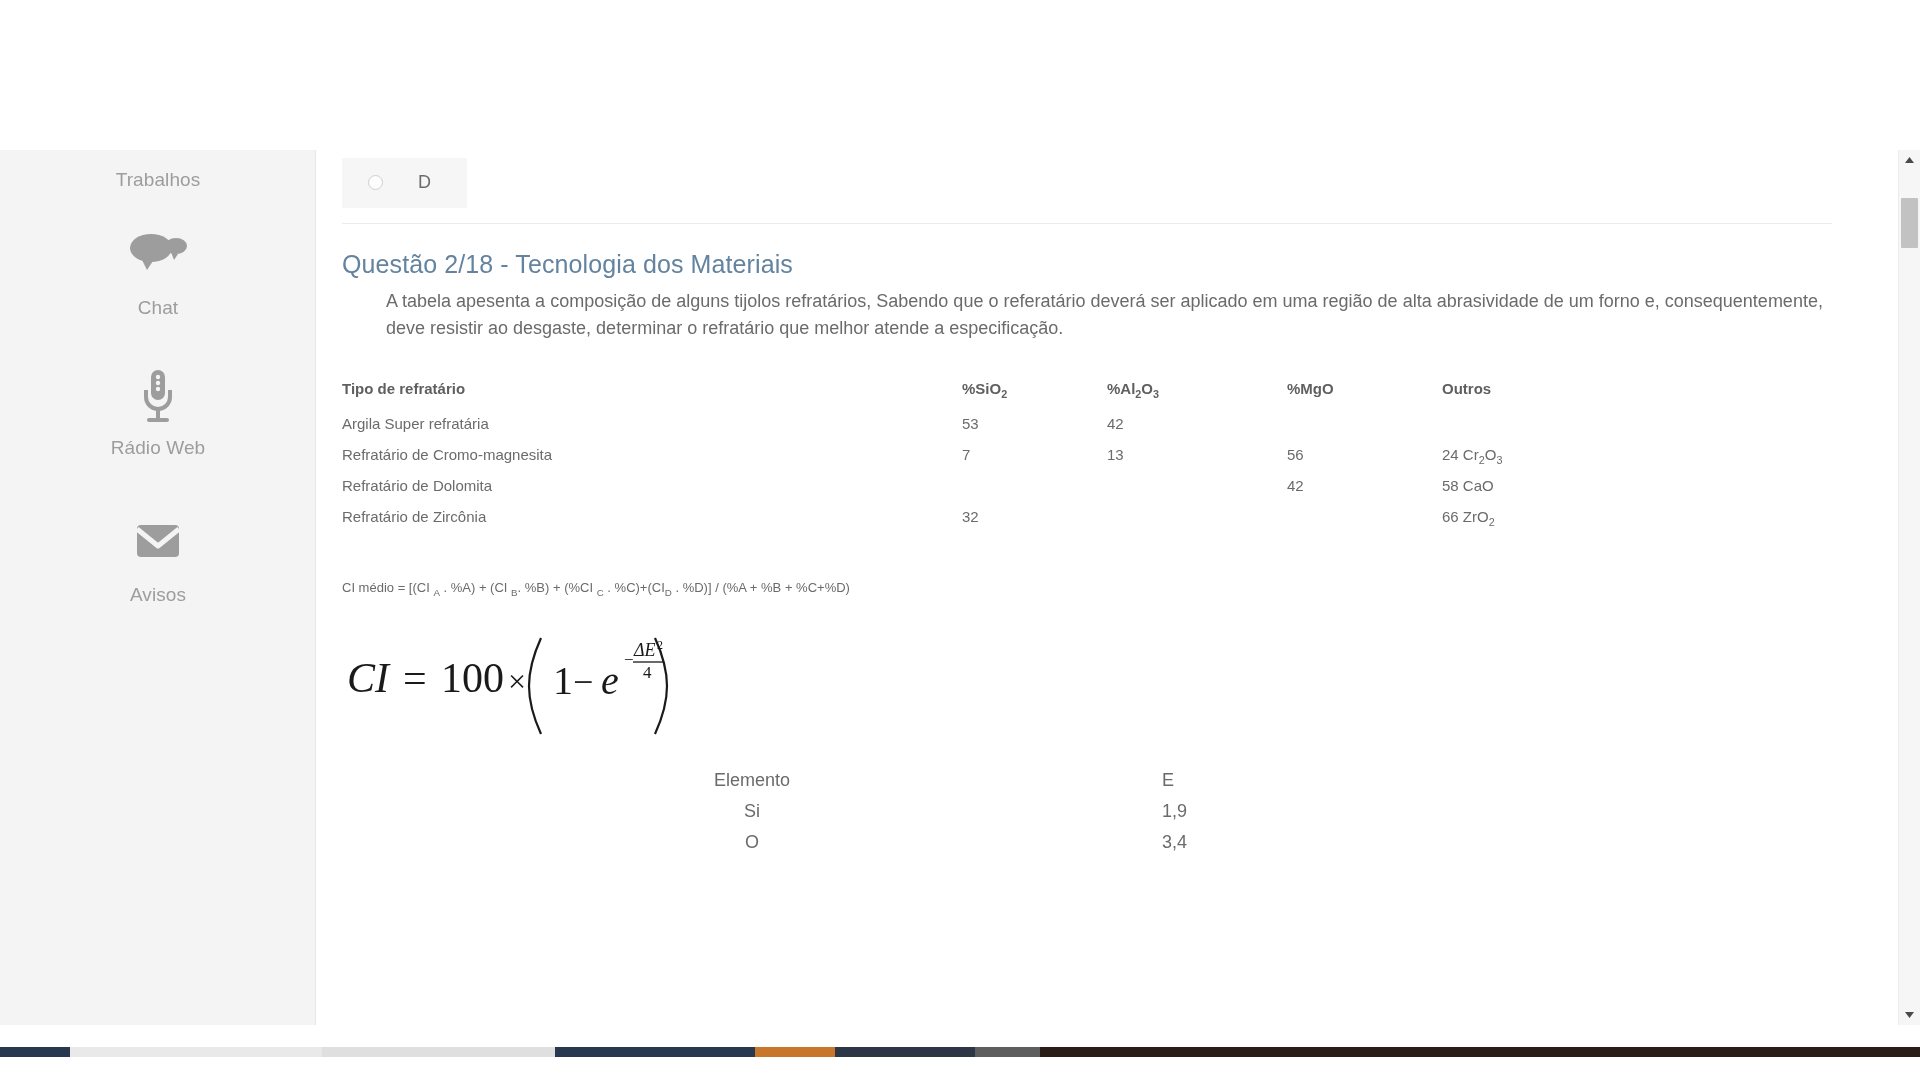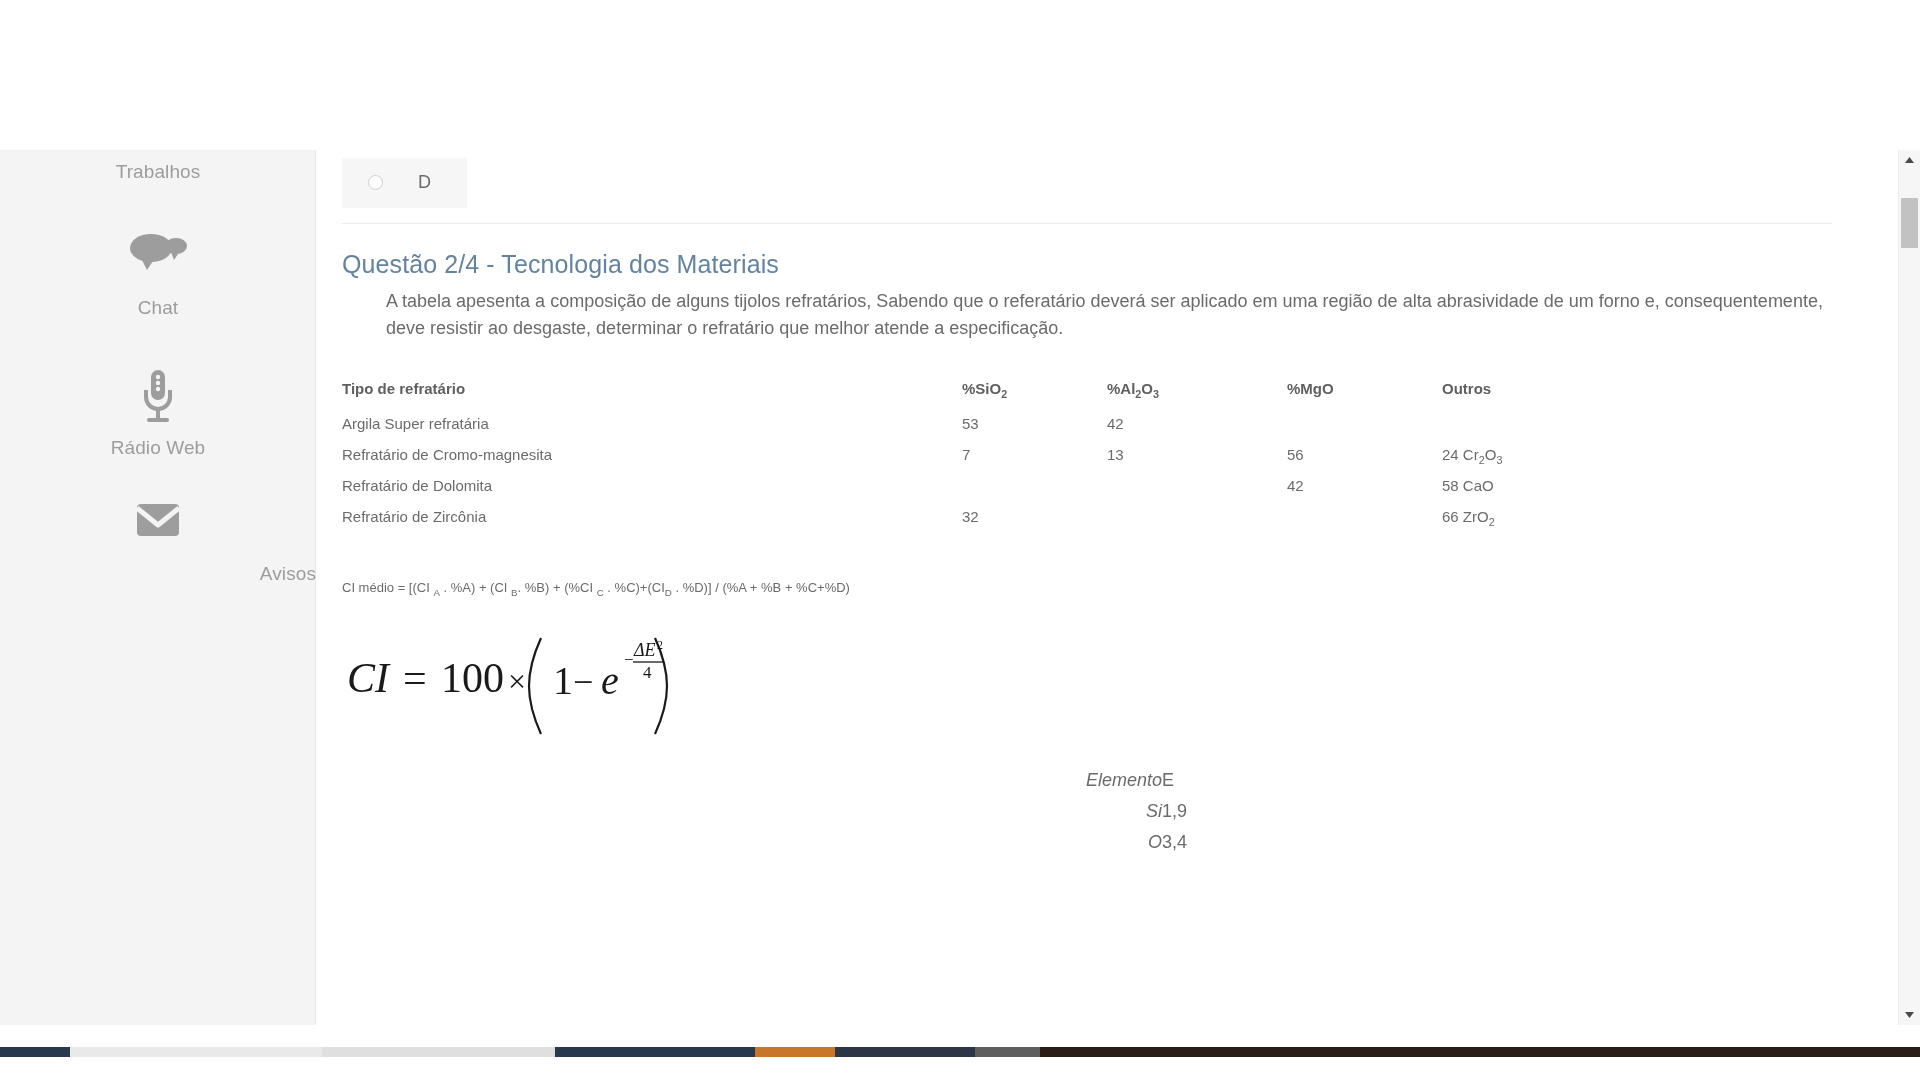--- a/index.html
+++ b/index.html
@@ -57,24 +57,24 @@
   }
   .side-icon {
     display: block;
     margin: 0 auto 10px auto;
     width: 62px;
     height: 58px;
   }
   .side-icon svg { display:block; width:100%; height:100%; fill:#9d9d9d; }
 
   
-  .item-trabalhos { top: 10px; }
+  .item-trabalhos { top: 18px; }
   .item-chat      { top: 78px; }
   .item-radio     { top: 218px; }
-  .item-avisos    { top: 344px; text-align: right; }
+  .item-avisos    { top: 365px; }
 
   
   .content {
     position: absolute;
     left: 317px; top: 150px;
     width: 1563px;
     height: 875px;
     background: #ffffff;
     overflow: hidden;
   }
@@ -201,21 +201,21 @@
     width: 900px;
     border-collapse: collapse;
   }
   .el-table td {
     font-size: 18px;
     color: #6b6b6b;
     height: 31px;
     padding: 0;
     vertical-align: top;
   }
-  .el-name { width: 820px; text-align: right; font-style: italic; }
+  .el-name { width: 820px; text-align: center; }
   .el-val  { width: 80px; text-align: left; }
 
   
   .scrollbar {
     position: absolute;
     right: 0; top: 150px;
     width: 22px;
     height: 875px;
     background: #f6f6f6;
     border-left: 1px solid #ececec;
@@ -317,21 +317,21 @@
 
     <div class="option-row">
       <div class="option-marker">
         <span class="radio-dot"></span>
         <span class="option-letter">D</span>
       </div>
     </div>
 
     <div class="divider"></div>
 
-    <div class="q-title">Questão 2/4 - Tecnologia dos Materiais</div>
+    <div class="q-title">Questão 2/18 - Tecnologia dos Materiais</div>
     <div class="q-para">A tabela apesenta a composição de alguns tijolos refratários, Sabendo que o referatário deverá ser aplicado em uma região de alta abrasividade de um forno e, consequentemente, deve resistir ao desgaste, determinar o refratário que melhor atende a especificação.</div>
 
     <table class="ref-table">
       <thead>
         <tr>
           <th class="col-name">Tipo de refratário</th>
           <th class="col-sio2">%SiO<sub>2</sub></th>
           <th class="col-al2o3">%Al<sub>2</sub>O<sub>3</sub></th>
           <th class="col-mgo">%MgO</th>
           <th class="col-outros">Outros</th>

